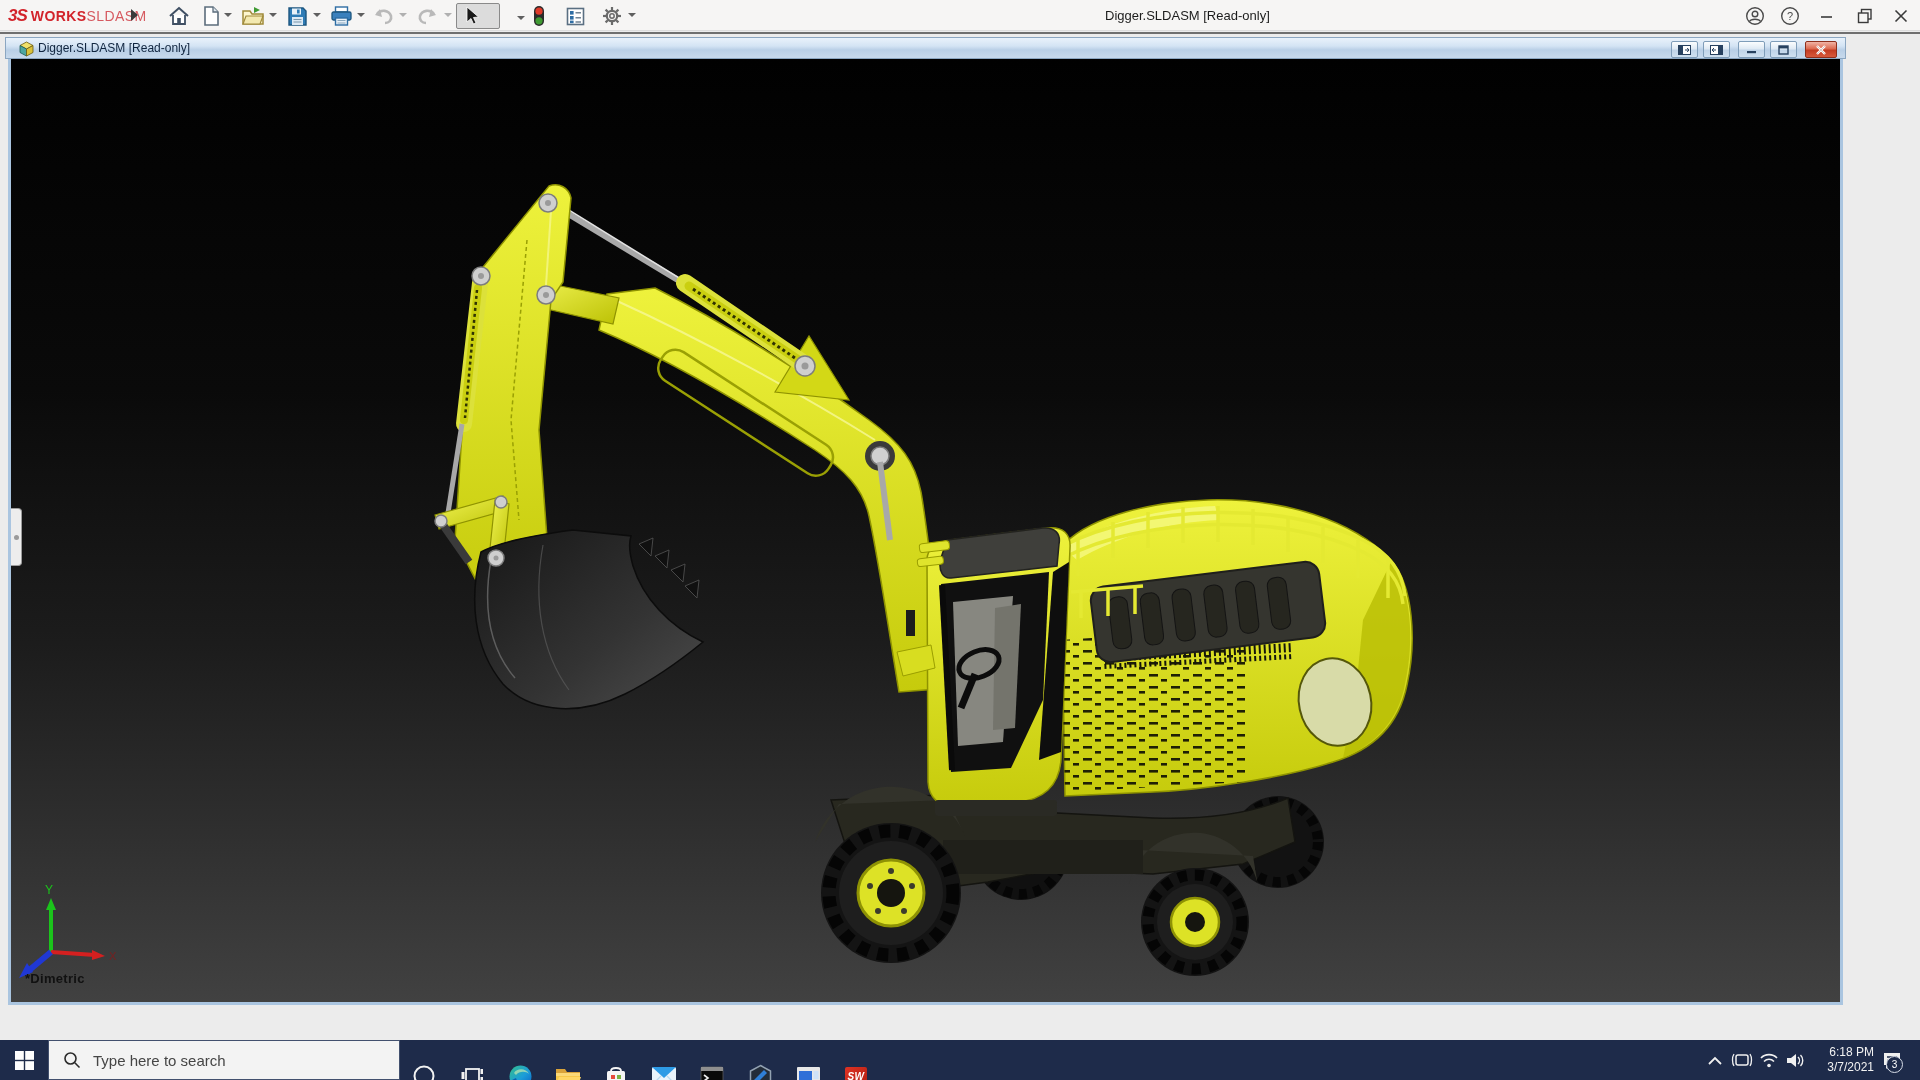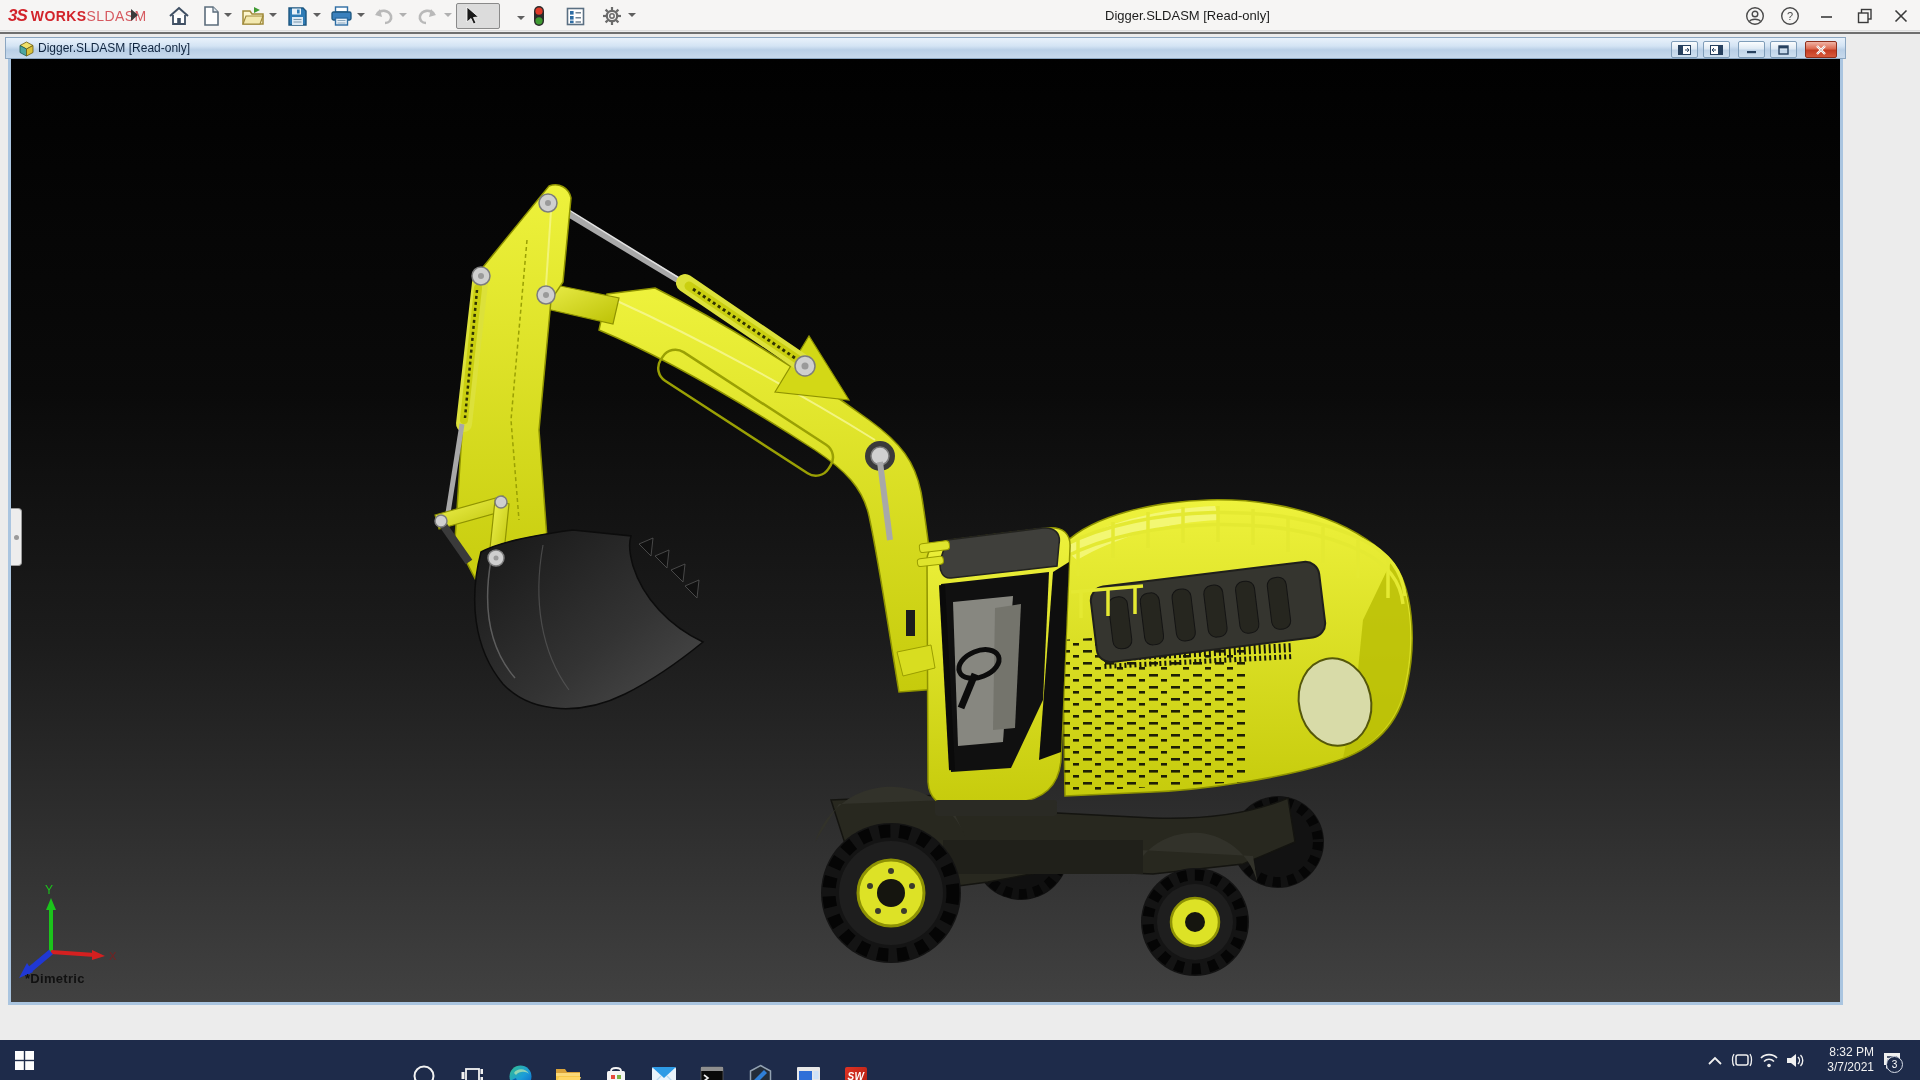--- a/index.html
+++ b/index.html
@@ -444,20 +444,27 @@
 
 <div class="taskbar">
   <div class="startbtn">
     <svg width="19" height="19" viewBox="0 0 19 19">
       <rect x="0" y="0" width="8.8" height="8.8" fill="#fdfdfd"></rect>
         <rect x="10.2" y="0" width="8.8" height="8.8" fill="#fdfdfd"></rect>
       <rect x="0" y="10.2" width="8.8" height="8.8" fill="#fdfdfd"></rect>
         <rect x="10.2" y="10.2" width="8.8" height="8.8" fill="#fdfdfd"></rect>
     </svg>
   </div>
+  <div class="searchbox">
+    <svg width="18" height="18" viewBox="0 0 18 18" style="margin:0 12px 0 14px">
+      <circle cx="7.5" cy="7.5" r="5.5" fill="none" stroke="#2b2b2b" stroke-width="1.6"></circle>
+      <line x1="11.8" y1="11.8" x2="16.5" y2="16.5" stroke="#2b2b2b" stroke-width="1.6"></line>
+    </svg>
+    <input type="text" placeholder="Type here to search" style="">
+  </div>
 
   <div class="tb-slot" style="left:400px">
     <svg width="24" height="24" viewBox="0 0 24 24">
       <circle cx="12" cy="12" r="9.5" fill="none" stroke="#f2f2f2" stroke-width="2"></circle>
     </svg>
   </div>
   <div class="tb-slot" style="left:448px">
     <svg width="24" height="24" viewBox="0 0 24 24">
       <rect x="6" y="5" width="13" height="13" fill="none" stroke="#f2f2f2" stroke-width="1.8"></rect>
       <rect x="1.5" y="8" width="3" height="7" fill="#f2f2f2"></rect>
@@ -556,21 +563,21 @@
     </svg>
   </div>
   <div class="tray-icon" style="left:1782px; width:26px">
     <svg width="20" height="17" viewBox="0 0 20 17">
       <polygon points="2,6 6,6 11,2 11,15 6,11 2,11" fill="#f0f0f0"></polygon>
       <path d="M13,5 C15,7 15,10 13,12" fill="none" stroke="#f0f0f0" stroke-width="1.4"></path>
       <path d="M15.5,3 C18.5,6 18.5,11 15.5,14" fill="none" stroke="#f0f0f0" stroke-width="1.4"></path>
     </svg>
   </div>
   <div class="clockblock">
-    <div>8:32 PM</div>
+    <div>6:18 PM</div>
     <div>3/7/2021</div>
   </div>
   <div class="tray-icon" style="left:1878px; width:28px">
     <svg width="20" height="19" viewBox="0 0 20 19">
       <path d="M2,2 H18 V14 H8 L4,18 L4,14 H2 Z" fill="#f0f0f0"></path>
       <line x1="5" y1="6" x2="15" y2="6" stroke="#1e2b4a" stroke-width="1.5"></line>
       <line x1="5" y1="9.5" x2="13" y2="9.5" stroke="#1e2b4a" stroke-width="1.5"></line>
     </svg>
   </div>
 </div>

